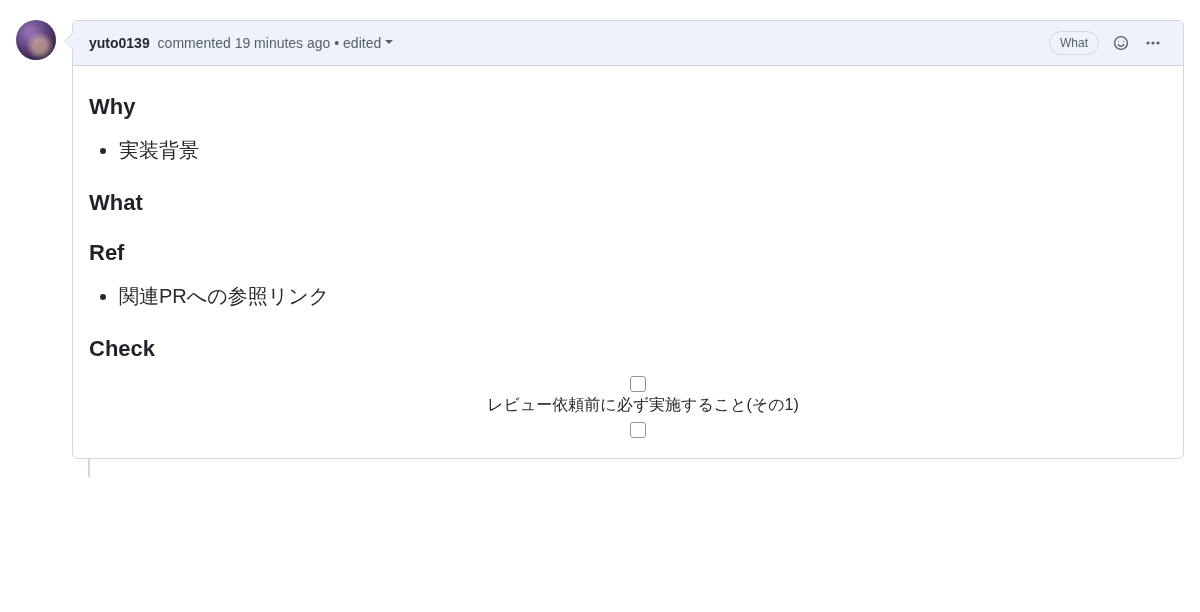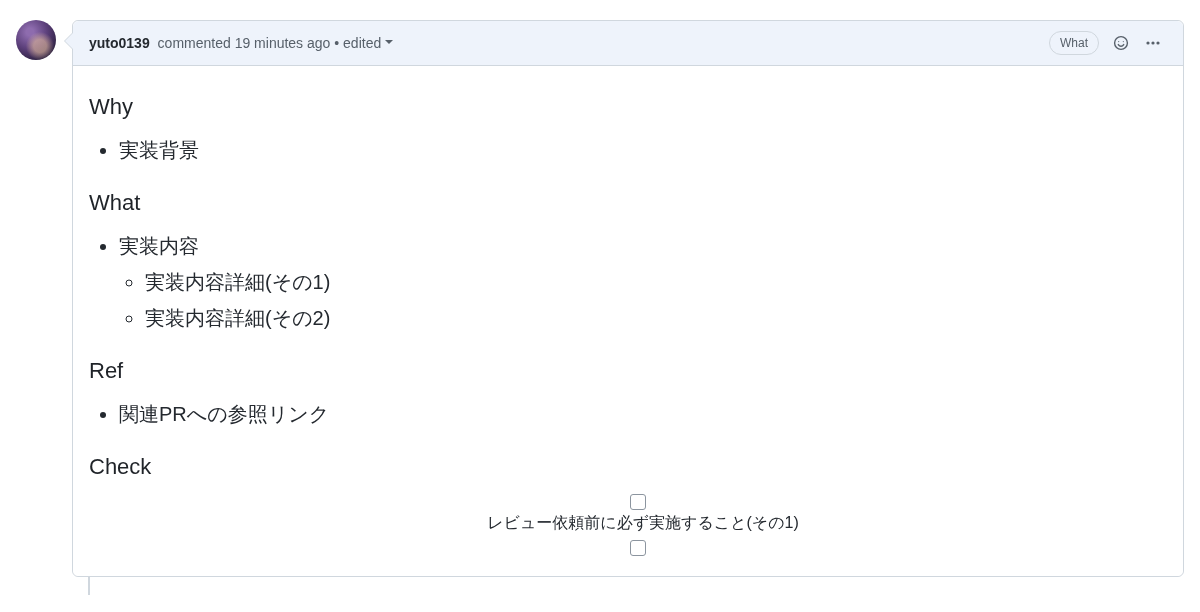--- a/index.html
+++ b/index.html
@@ -110,21 +110,21 @@
   .icon-btn svg { display: block; }
 
   .body {
     padding: 4px 16px 16px 16px;
     background: #ffffff;
     border-bottom-left-radius: 6px;
     border-bottom-right-radius: 6px;
   }
   .body h2 {
     font-size: 22px;
-    font-weight: 400;
+    font-weight: 700;
     margin: 24px 0 14px 0;
     color: #1f2328;
   }
   .body ul {
     margin: 0 0 4px 0;
     padding-left: 30px;
   }
   .body ul ul { padding-left: 26px; margin-top: 4px; }
   .body li {
     margin: 4px 0;
@@ -197,29 +197,20 @@
       </div>
 
       <div class="body">
 
         <h2>Why</h2>
         <ul>
           <li>実装背景</li>
         </ul>
 
         <h2>What</h2>
-        <ul>
-          <li>
-            <span>実装内容</span>
-            <ul>
-              <li>実装内容詳細(その1)</li>
-              <li>実装内容詳細(その2)</li>
-            </ul>
-          </li>
-        </ul>
 
         <h2>Ref</h2>
         <ul>
           <li>関連PRへの参照リンク</li>
         </ul>
 
         <h2>Check</h2>
         <ul class="tasklist">
           <li>
             <input type="checkbox" class="chk" style="">

